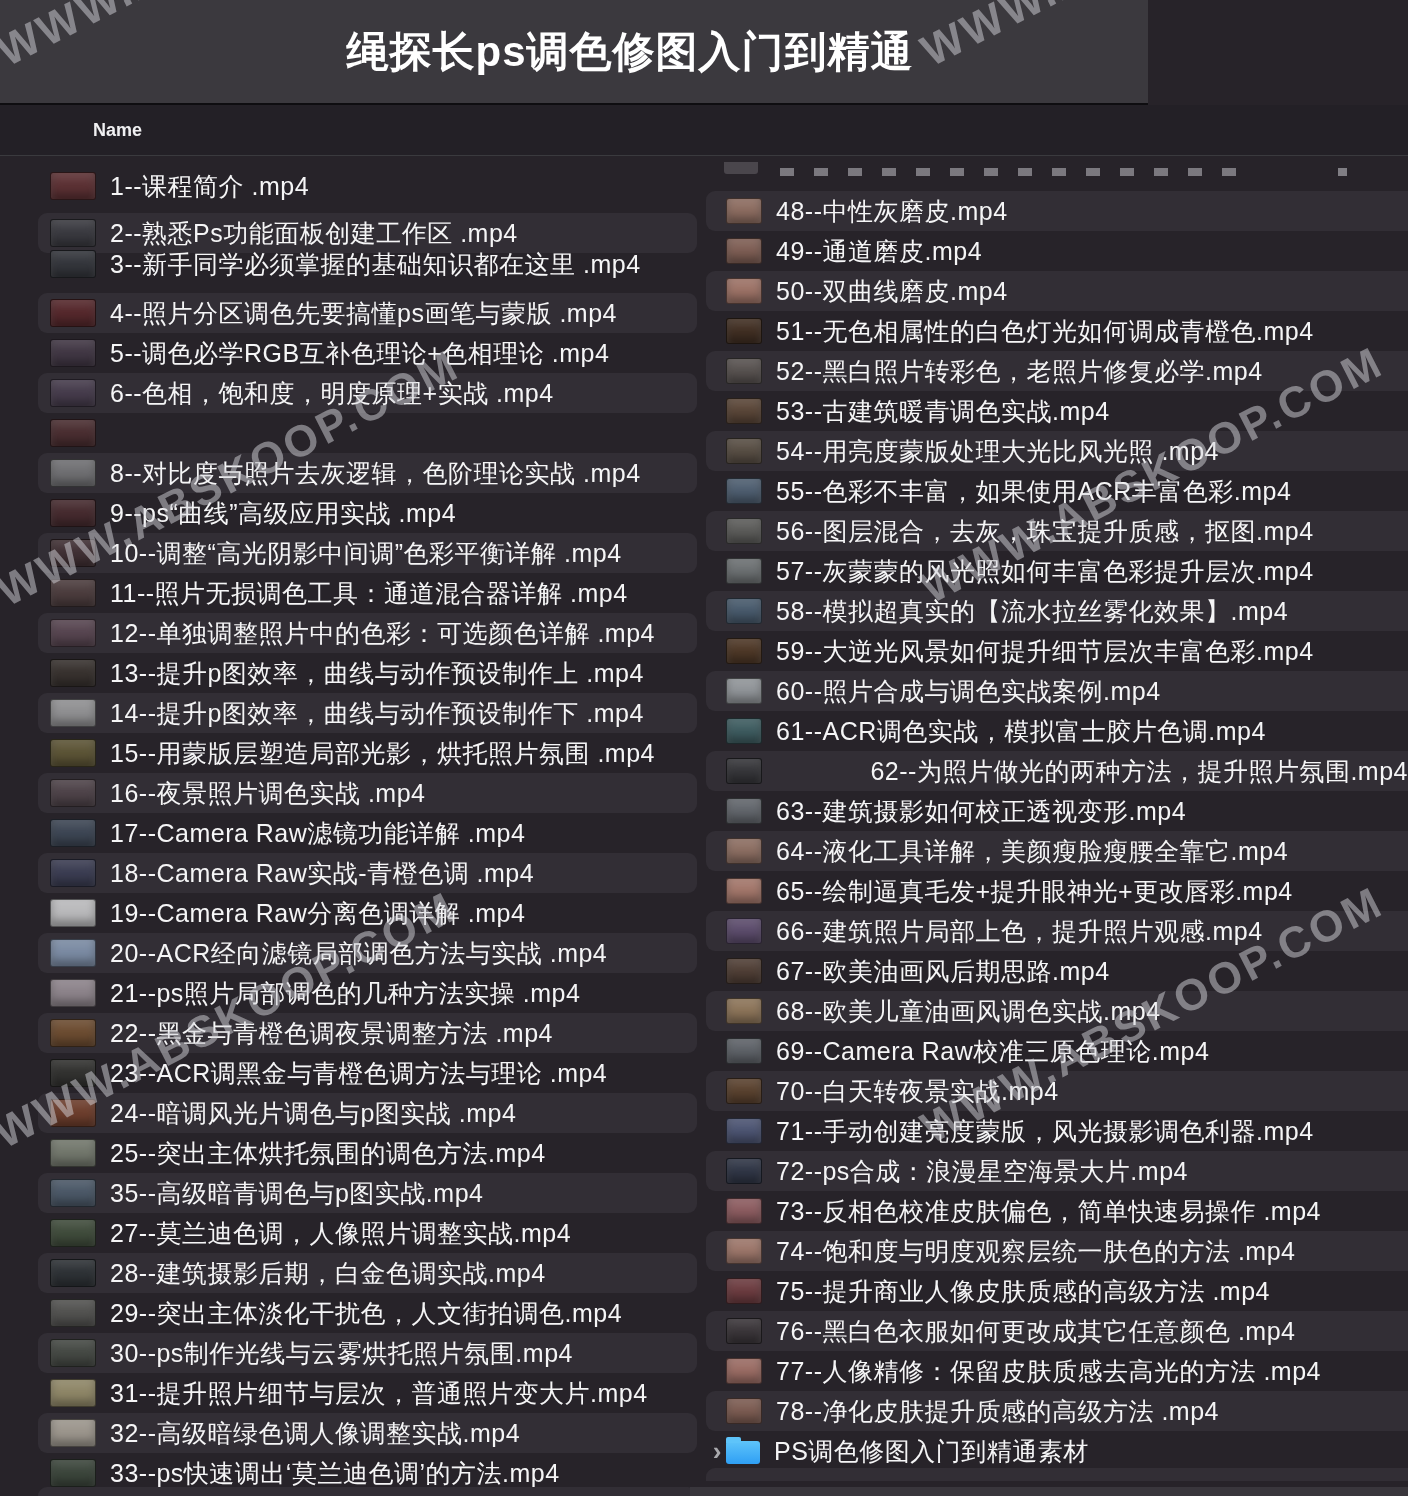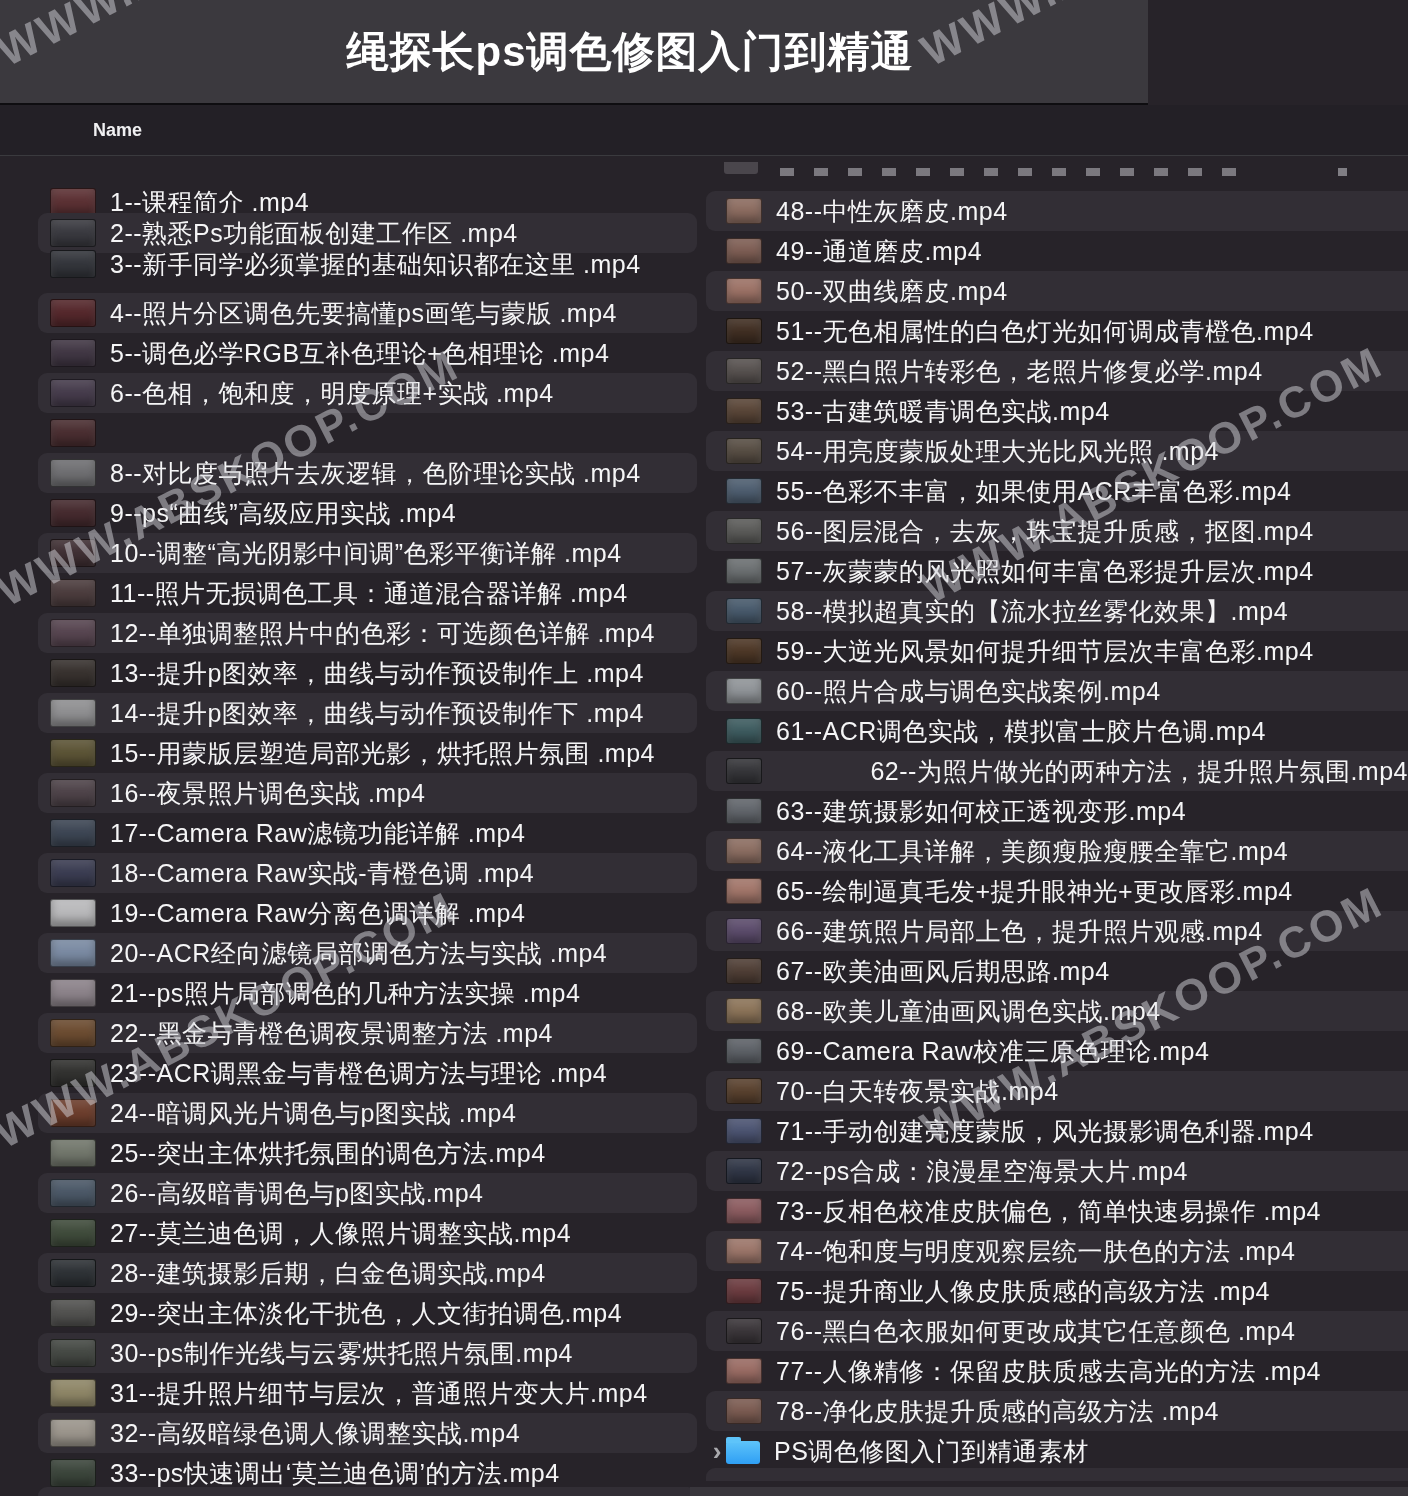--- a/index.html
+++ b/index.html
@@ -110,21 +110,21 @@
   <span class="name">Name</span>
 </div>
 
 <div class="list">
 
   <div class="remnant-thumb" style="left:724px;"></div>
   <div class="remnant-dashes"></div>
   <div class="remnant-dot"></div>
 
   <div class="col col-left" id="col-left">
-      <div class="row" style="top: 26px;">
+      <div class="row" style="top: 10px;">
     <span class="thumb" style="background-color: rgb(92, 49, 52);"></span>
     <span class="label">1--课程简介 .mp4</span>
   </div>
       <div class="row striped" style="top: 57px;">
     <span class="thumb" style="background-color: rgb(58, 58, 64);"></span>
     <span class="label">2--熟悉Ps功能面板创建工作区 .mp4</span>
   </div>
       <div class="row" style="top: 88px;">
     <span class="thumb" style="background-color: rgb(52, 54, 60);"></span>
     <span class="label">3--新手同学必须掌握的基础知识都在这里 .mp4</span>
@@ -211,21 +211,21 @@
       <div class="row striped" style="top: 937px;">
     <span class="thumb" style="background-color: rgb(109, 62, 45);"></span>
     <span class="label">24--暗调风光片调色与p图实战 .mp4</span>
   </div>
       <div class="row" style="top: 977px;">
     <span class="thumb" style="background-color: rgb(114, 119, 108);"></span>
     <span class="label">25--突出主体烘托氛围的调色方法.mp4</span>
   </div>
       <div class="row striped" style="top: 1017px;">
     <span class="thumb" style="background-color: rgb(75, 88, 103);"></span>
-    <span class="label">26--高级暗青调色与p图实战.mp4</span>
+    <span class="label">35--高级暗青调色与p图实战.mp4</span>
   </div>
       <div class="row" style="top: 1057px;">
     <span class="thumb" style="background-color: rgb(64, 76, 60);"></span>
     <span class="label">27--莫兰迪色调，人像照片调整实战.mp4</span>
   </div>
       <div class="row striped" style="top: 1097px;">
     <span class="thumb" style="background-color: rgb(46, 50, 54);"></span>
     <span class="label">28--建筑摄影后期，白金色调实战.mp4</span>
   </div>
       <div class="row" style="top: 1137px;">

